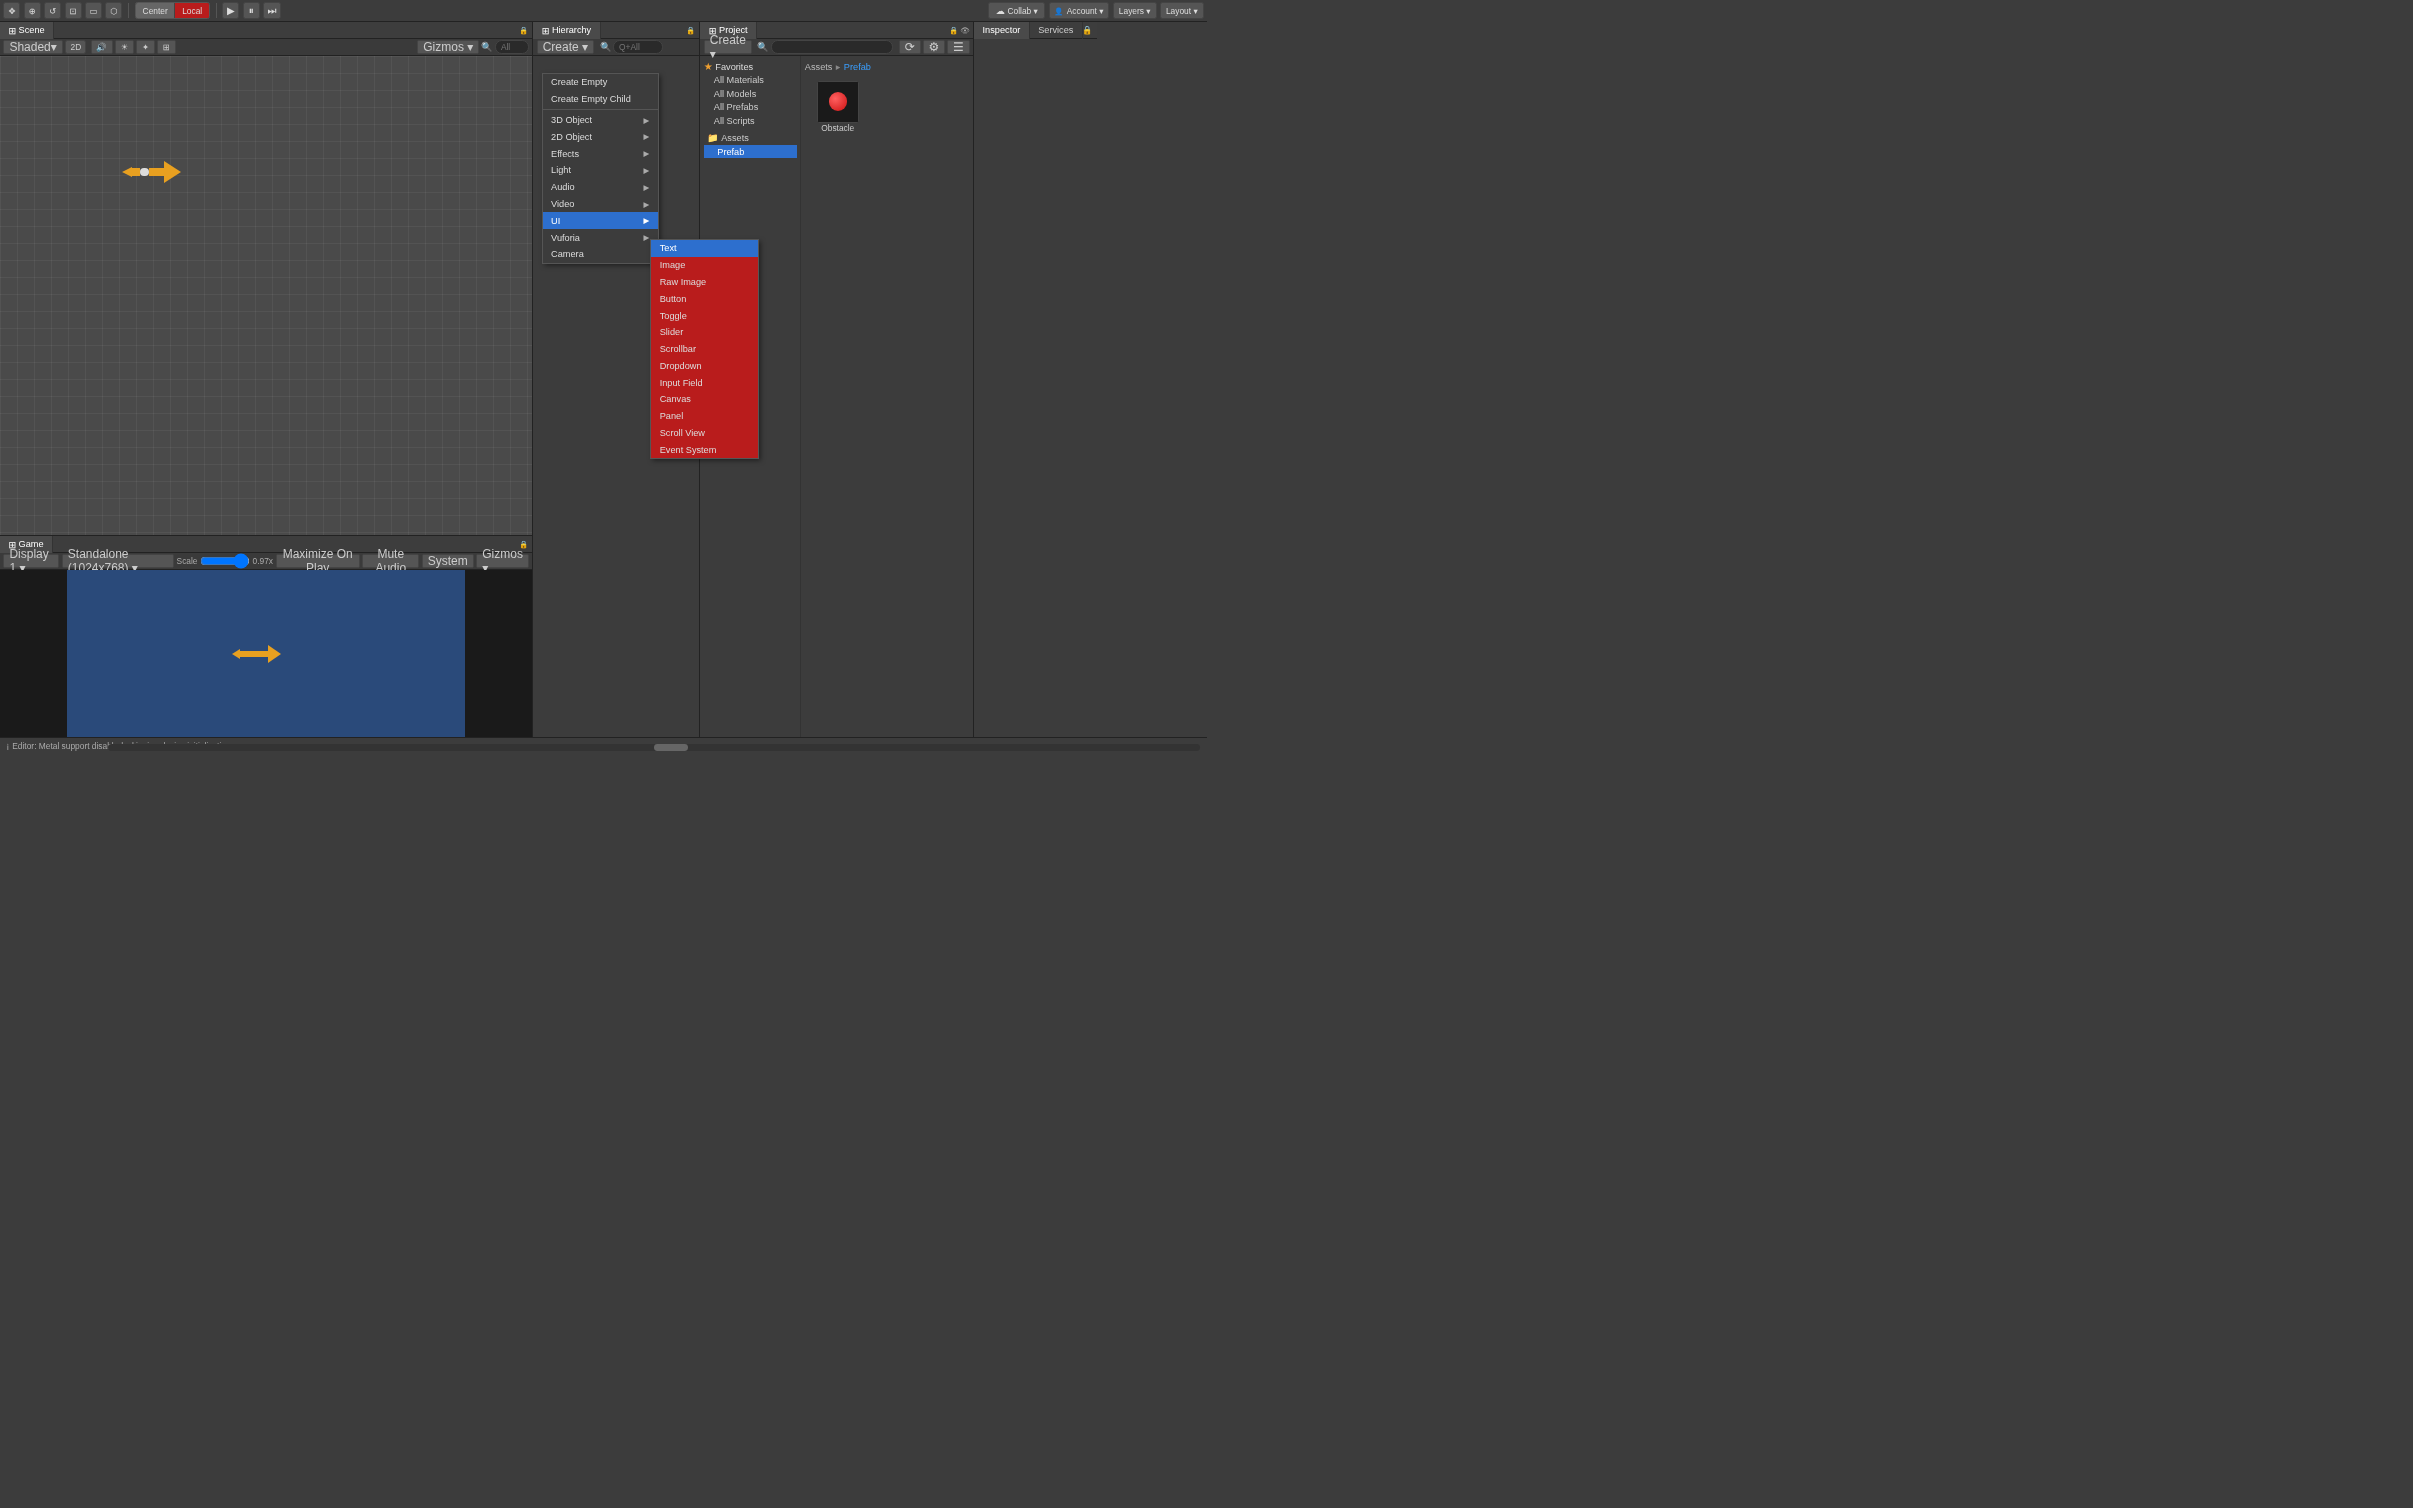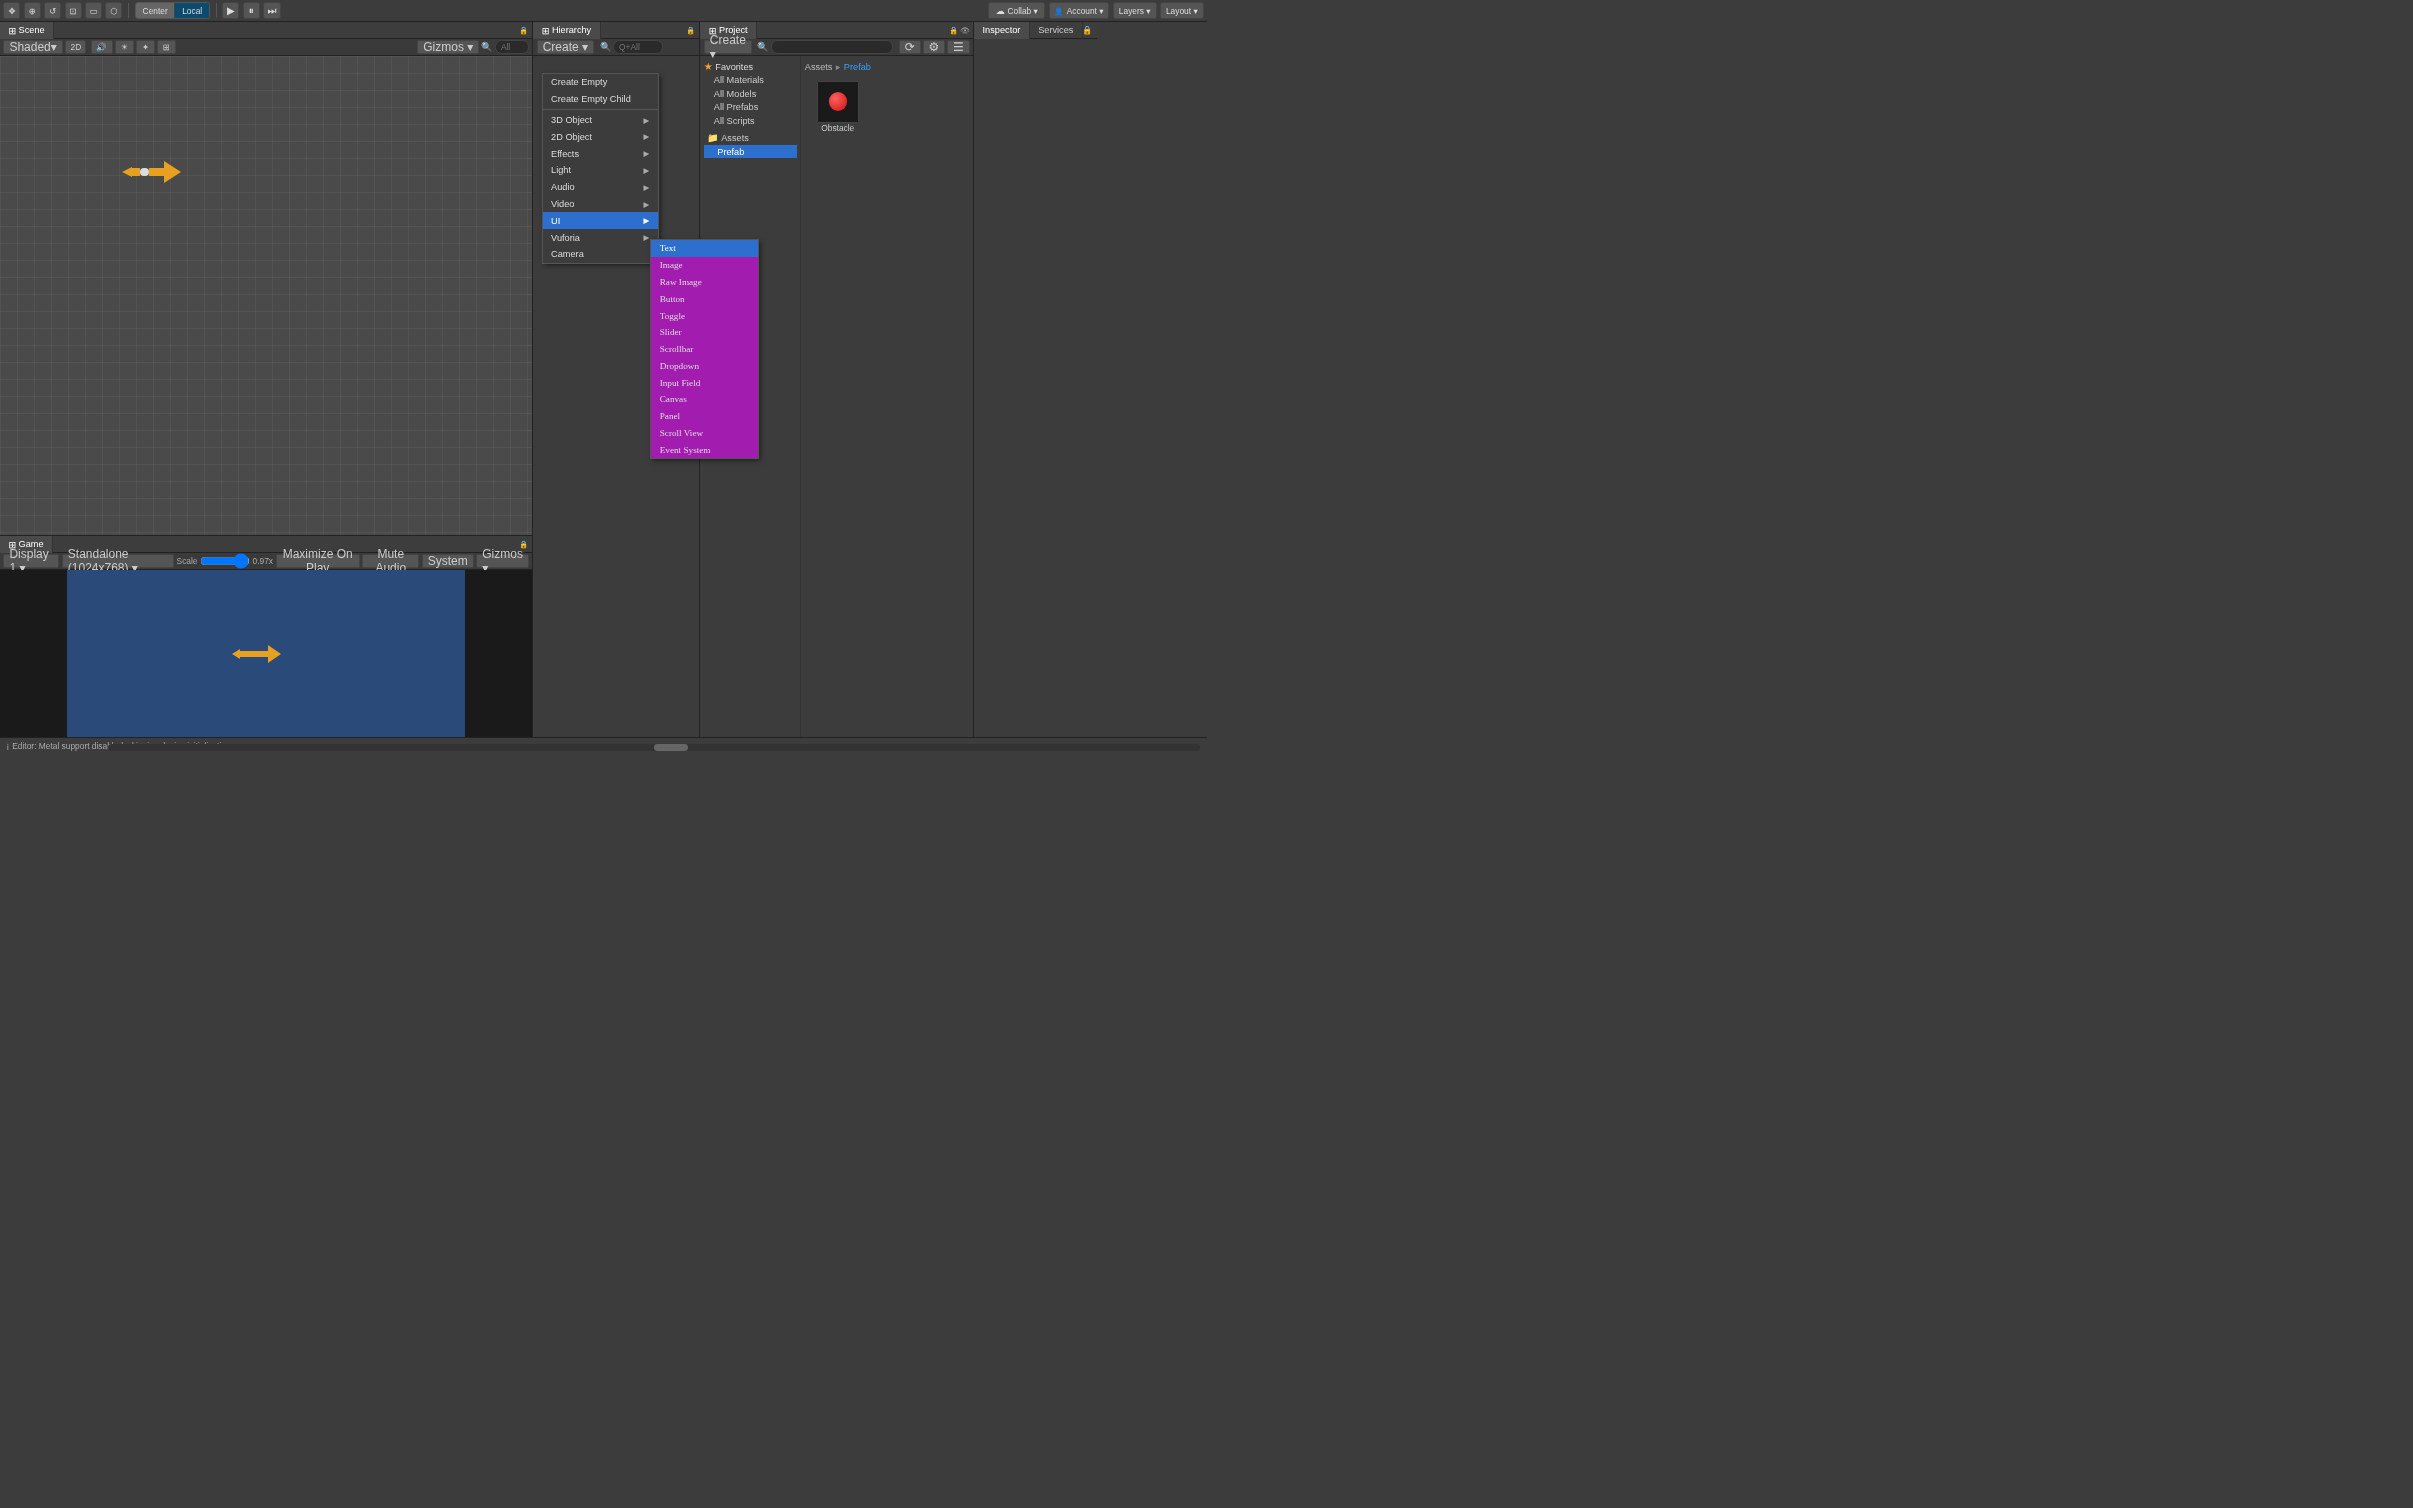--- a/index.html
+++ b/index.html
@@ -244,26 +244,25 @@
       height: 0.8px;
       background: #555;
       margin: 1.7px 0;
     }
 
     
     .sub-context-menu {
       position: absolute;
       top: 17px;
       left: 117px;
-      background: #a21caf;
+      background: #b91c1c;
       border: 0.8px solid #555;
       min-width: 109px;
       z-index: 101;
       box-shadow: 1.7px 1.7px 5px rgba(0,0,0,0.5);
-      font-family: Liberation Serif, serif;
     }
     .sub-context-menu .context-menu-item.highlighted {
       background: #2d6fce;
     }
 
     
     #project-panel {
       flex: 1;
       display: flex;
       flex-direction: column;
@@ -403,21 +402,21 @@
     
     .toggle-group {
       display: flex;
       border: 0.8px solid #555;
       border-radius: 2.5px;
       overflow: hidden;
     }
     .toggle-btn {
       height: 15px;
       padding: 0 6.7px;
-      background: #0c4a6e;
+      background: #b91c1c;
       border: none;
       color: #ddd;
       font-size: 8.4px;
       cursor: pointer;
       display: flex;
       align-items: center;
     }
     .toggle-btn.active {
       background: #666;
     }

